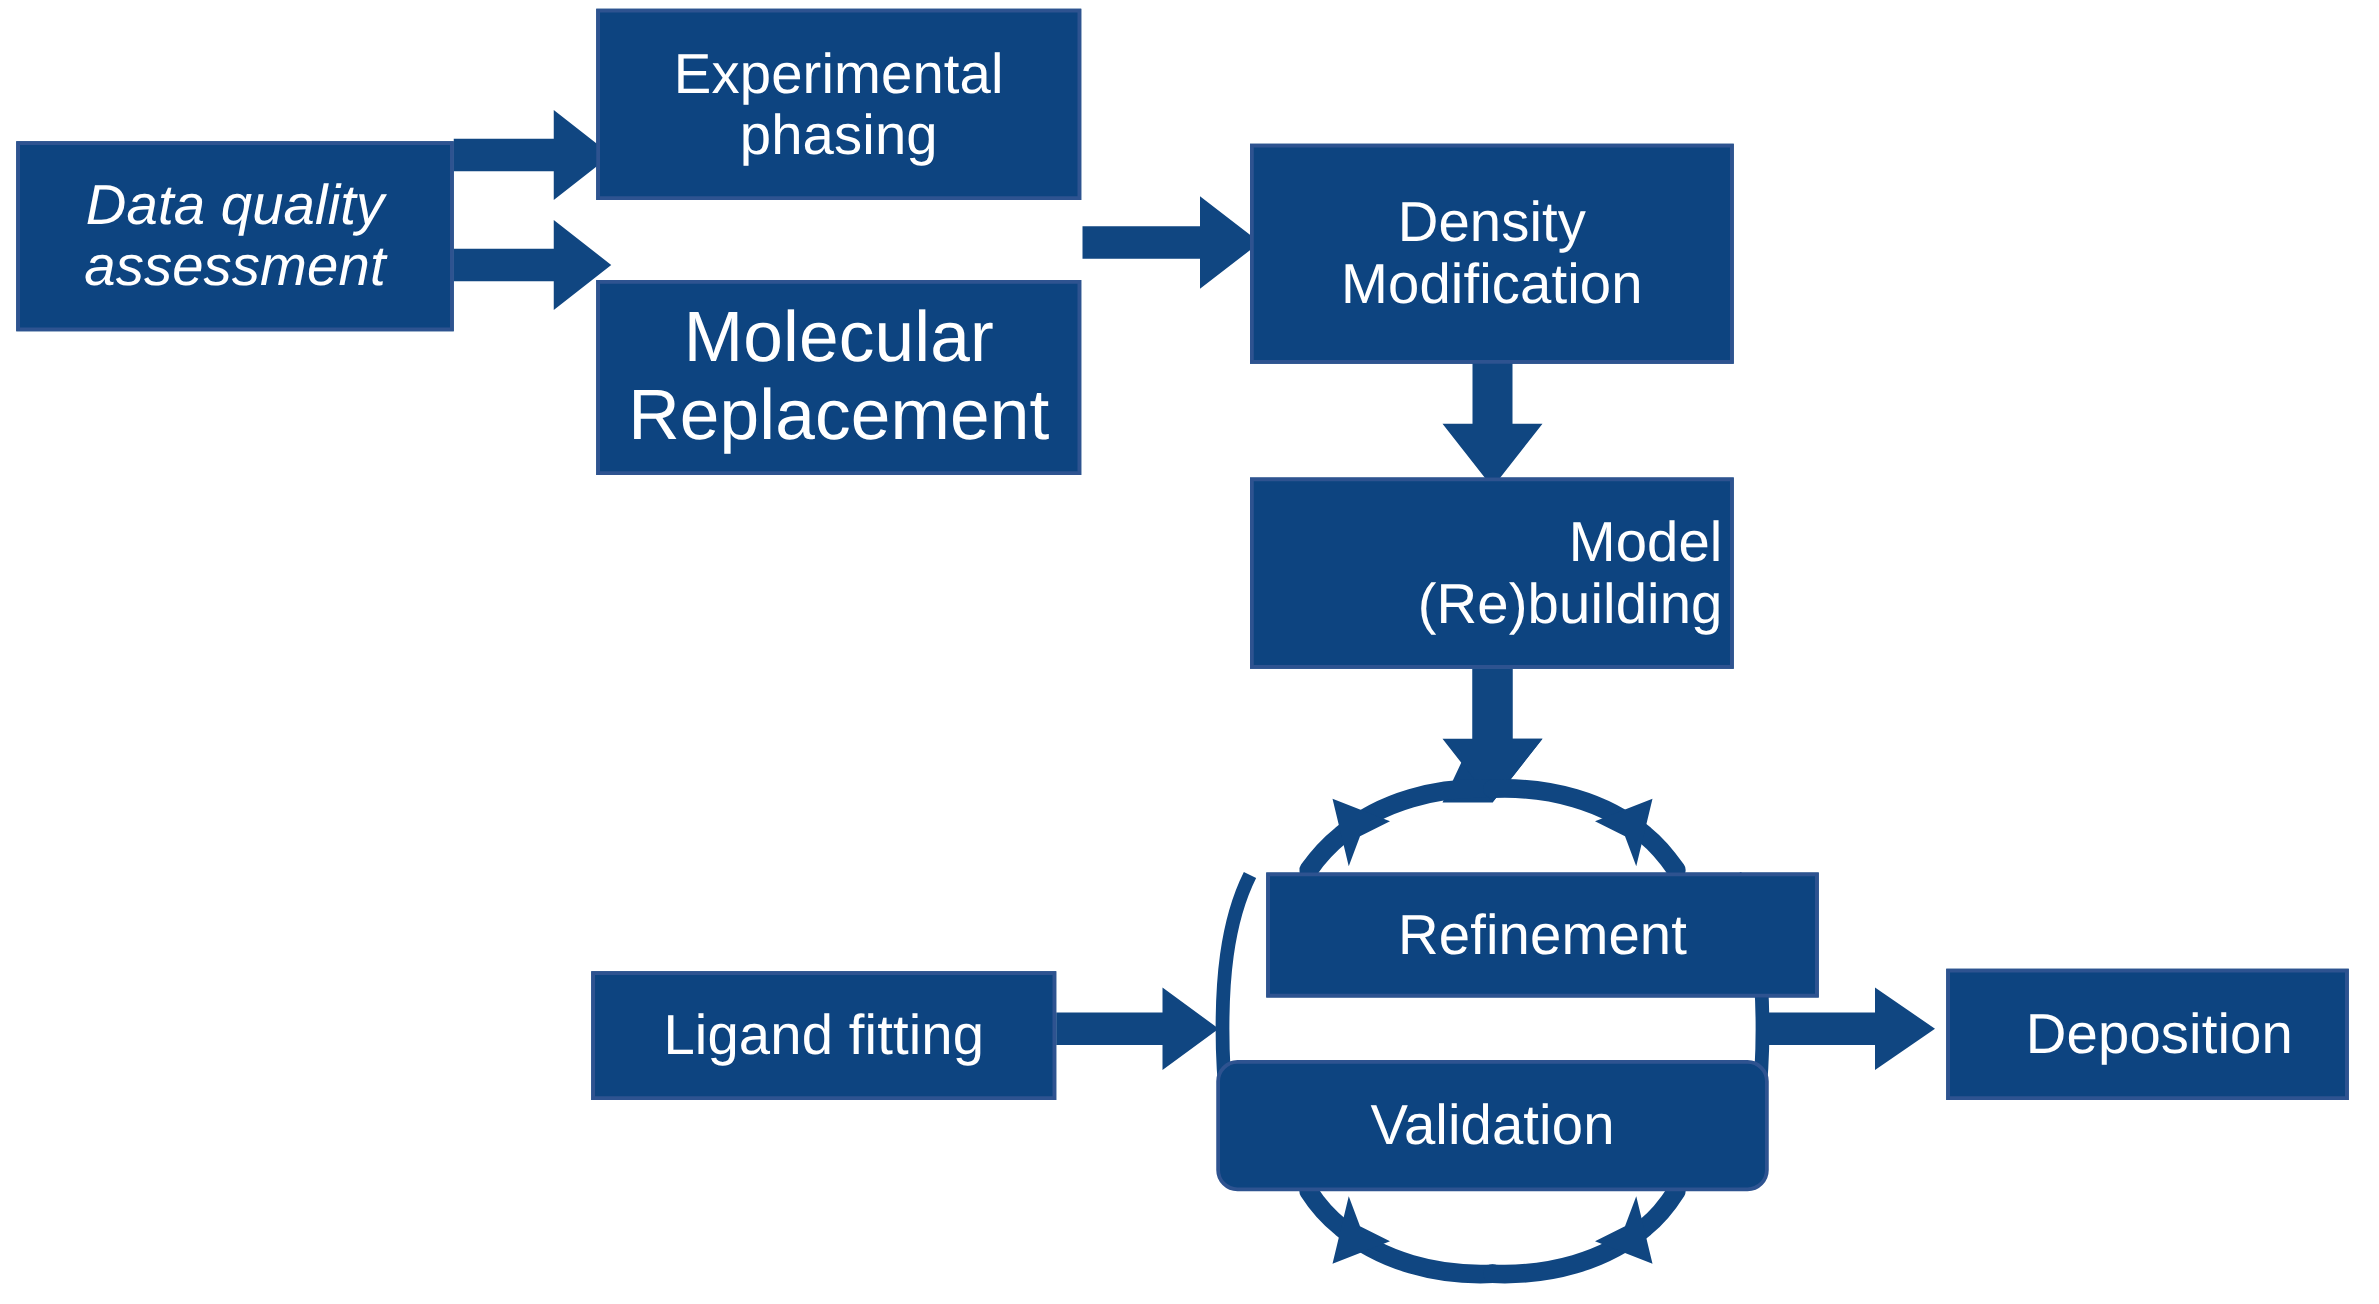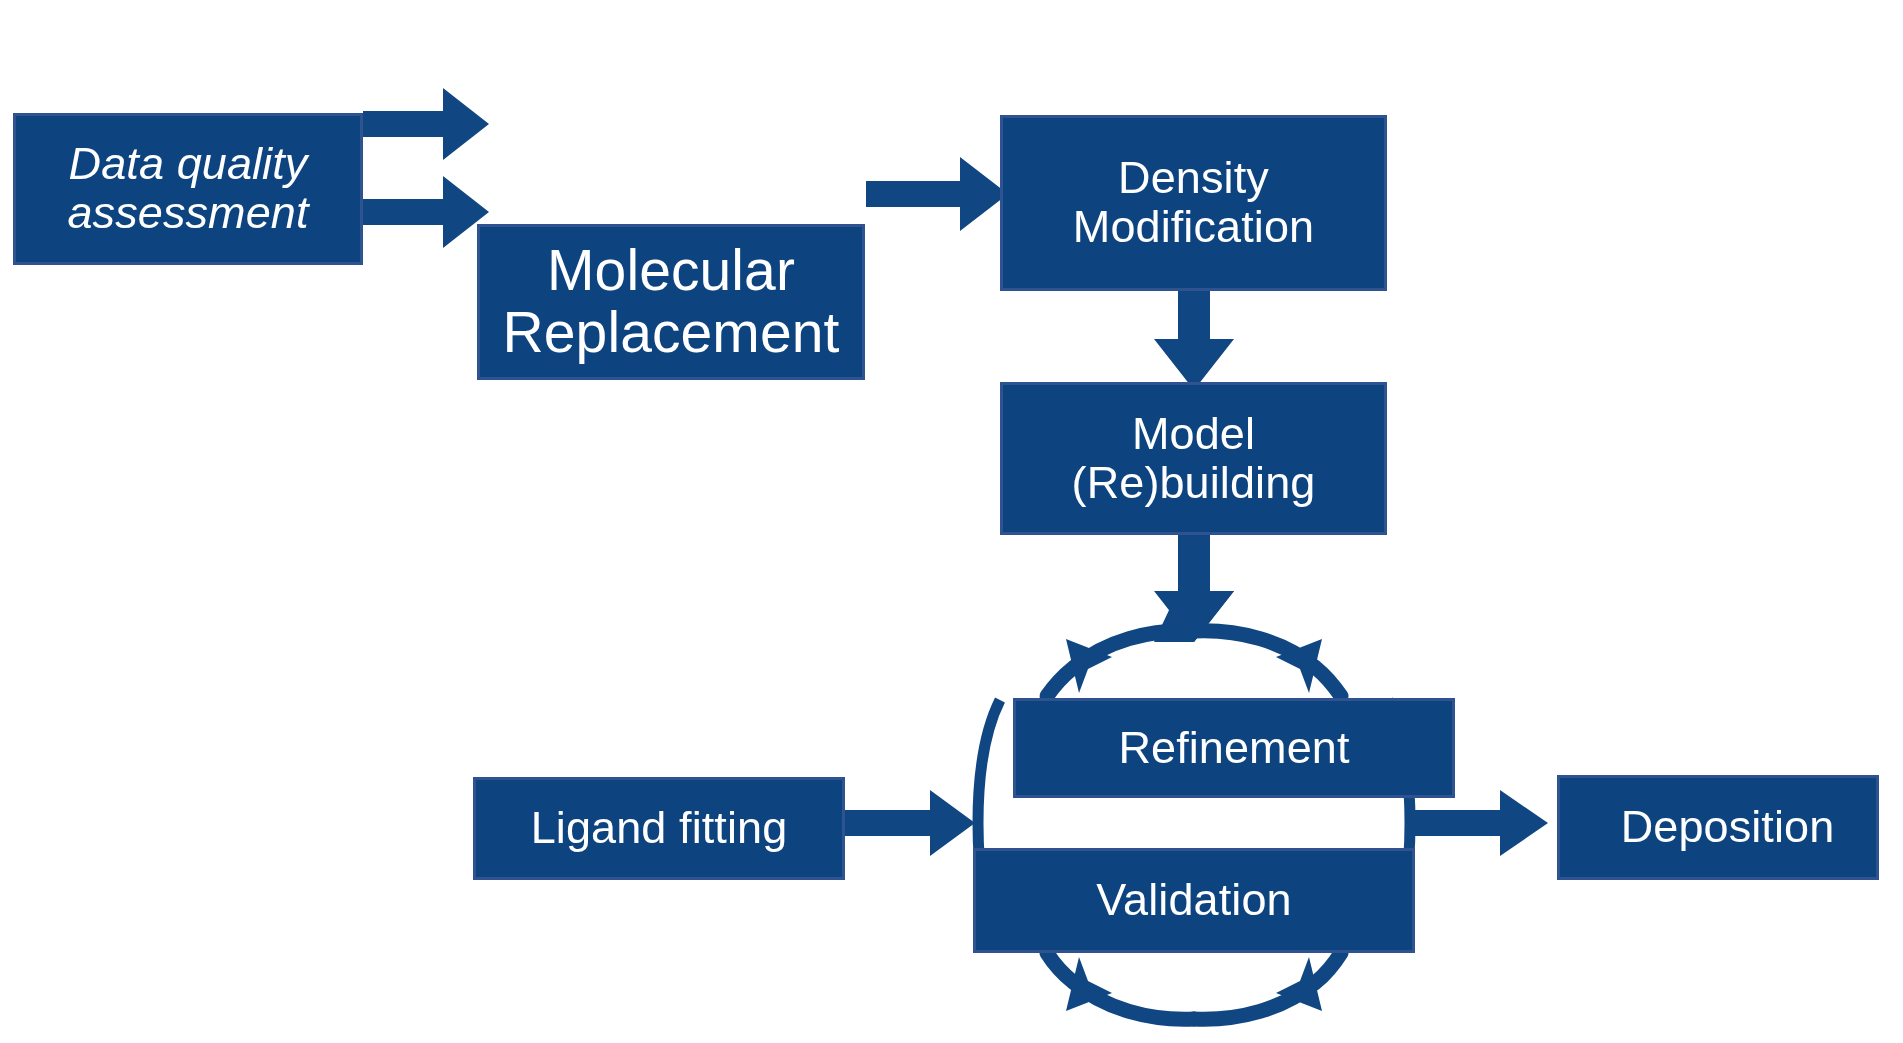--- a/index.html
+++ b/index.html
@@ -46,23 +46,23 @@
     padding: 0 6px;
     box-sizing: border-box;
     white-space: pre-line;
   }
 
   
   #node-data-quality      { left: 13px;   top: 113px; width: 350px; height: 152px; font-size: 45px; font-style: italic; }
   #node-experimental      { left: 477px;  top: 7px;   width: 388px; height: 153px; font-size: 45px; }
   #node-molecular         { left: 477px;  top: 224px; width: 388px; height: 156px; font-size: 57px; }
   #node-density           { left: 1000px; top: 115px; width: 387px; height: 176px; font-size: 45px; }
-  #node-model             { left: 1000px; top: 382px; width: 387px; height: 153px; font-size: 45px; }
+  #node-model             { left: 1000px; top: 382px; width: 387px; height: 153px; font-size: 45px; text-align: right; }
   #node-refinement        { left: 973px;  top: 698px; width: 442px; height: 100px; font-size: 45px; margin-left: 40px; }
-  #node-validation        { left: 973px;  top: 848px; width: 442px; height: 105px; font-size: 45px; }
+  #node-validation        { left: 973px;  top: 848px; width: 442px; height: 105px; font-size: 45px; border-radius: 17px; }
   #node-ligand            { left: 473px;  top: 777px; width: 372px; height: 103px; font-size: 45px; }
   #node-deposition        { left: 1557px; top: 775px; width: 322px; height: 105px; font-size: 45px; padding-left: 19px; }
 </style>
 </head>
 <body>
 
 <div id="canvas">
 
   <svg id="flow-svg" viewBox="0 0 1903 1043" xmlns="http://www.w3.org/2000/svg">
 
@@ -122,20 +122,24 @@
     <g>
       <path d="M 1412,810 L 1500,810 L 1500,790 L 1548,823 L 1500,856 L 1500,836 L 1412,836 Z" fill="#104681"></path>
     </g>
   </svg>
 
   <div class="node" id="node-data-quality">
     <span class="node-label">Data quality
 assessment</span>
   </div>
 
+  <div class="node" id="node-experimental">
+    <span class="node-label">Experimental
+phasing</span>
+  </div>
 
   <div class="node" id="node-molecular">
     <span class="node-label">Molecular
 Replacement</span>
   </div>
 
   <div class="node" id="node-density">
     <span class="node-label">Density
 Modification</span>
   </div>

